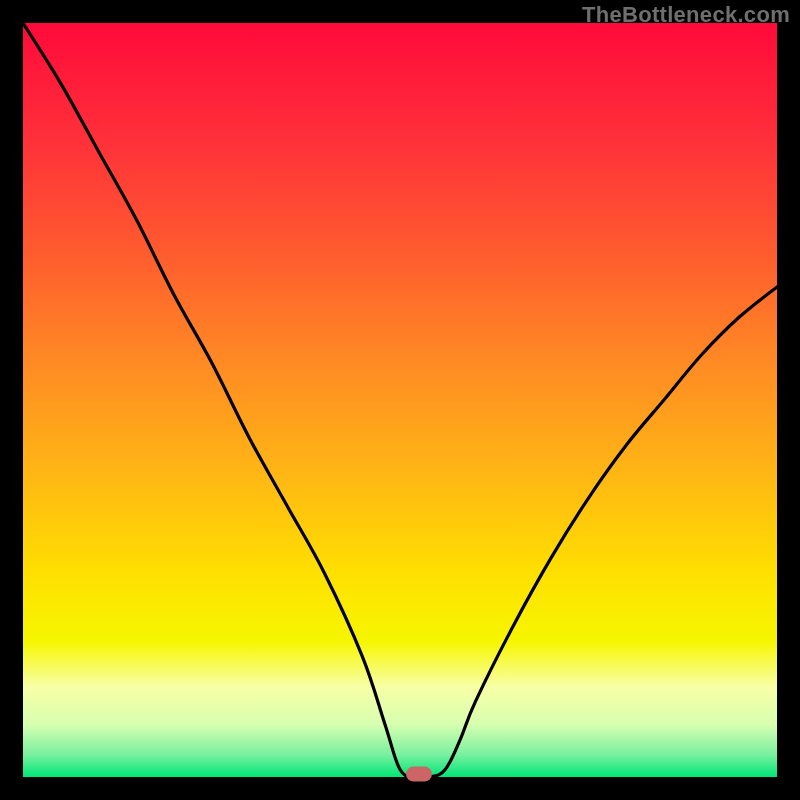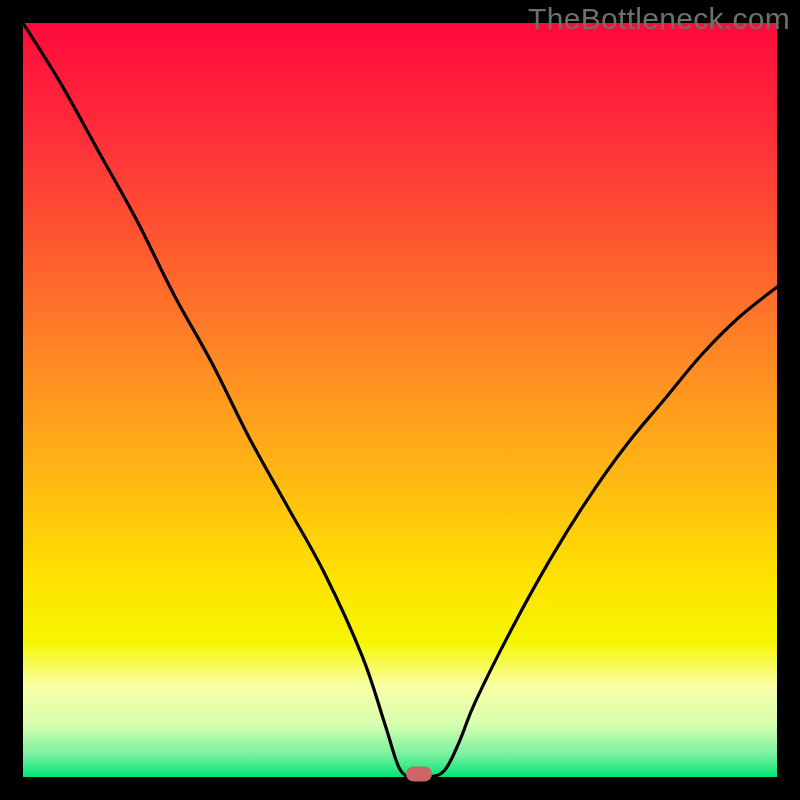--- a/index.html
+++ b/index.html
@@ -43,22 +43,22 @@
     height: 15px;
     border-radius: 8px;
     transform: translate(-50%, -50%);
     border: none;
   }
   .watermark {
     position: absolute;
     top: 2px;
     right: 10px;
     font-family: Arial, Helvetica, sans-serif;
-    font-size: 30px;
-    font-weight: normal;
+    font-size: 22px;
+    font-weight: bold;
     color: #6f6f6f;
     letter-spacing: 0.3px;
   }
 </style>
 </head>
 <body>
 
 <div class="stage">
 
   <div class="plot">

